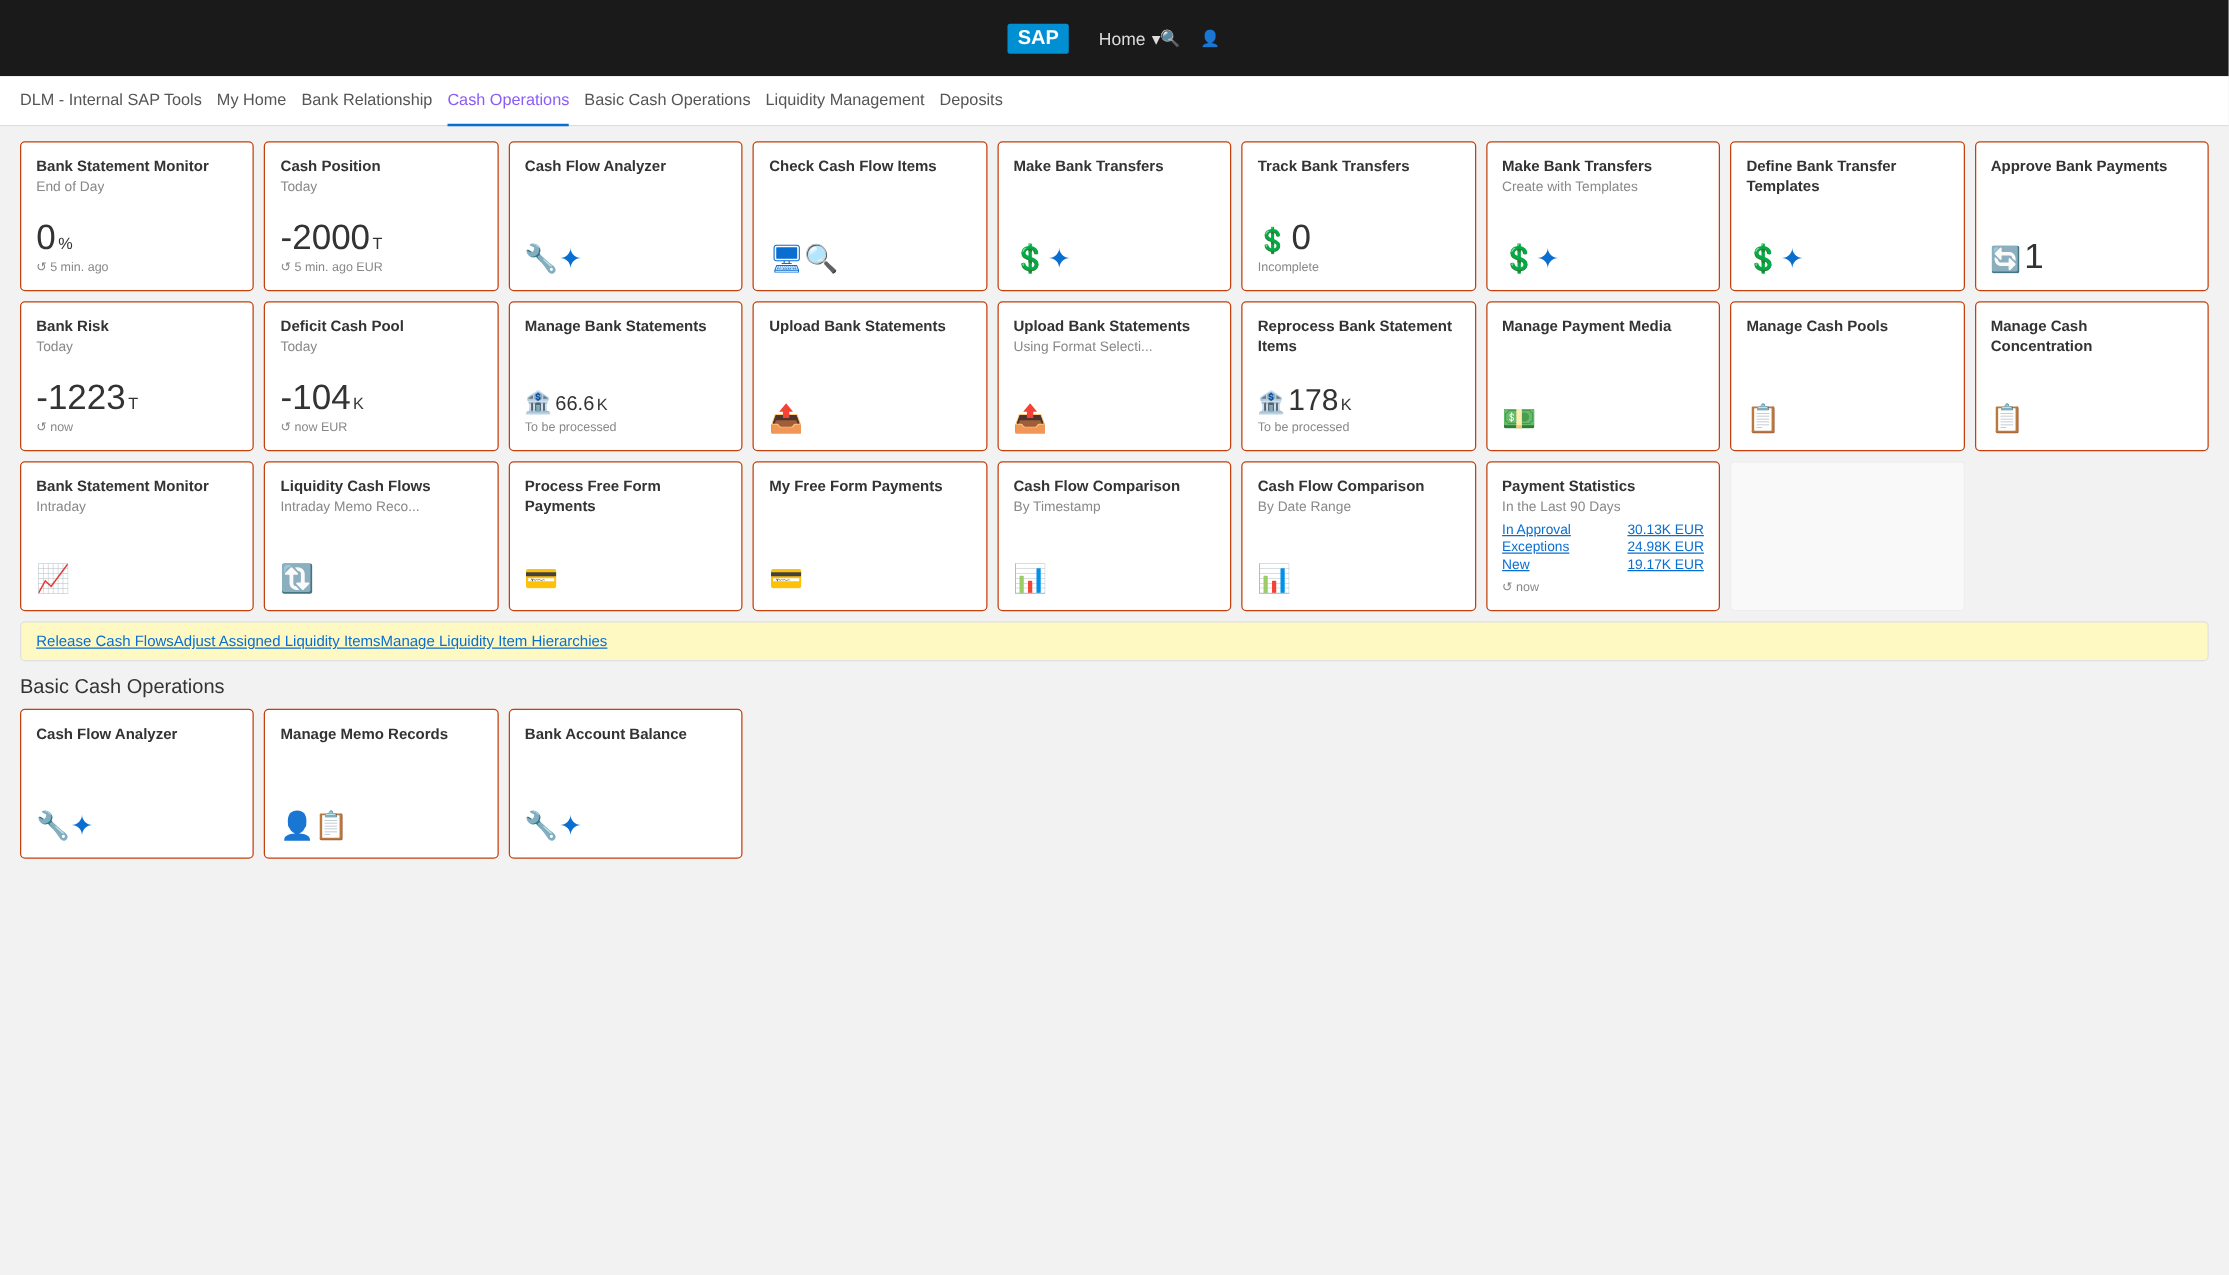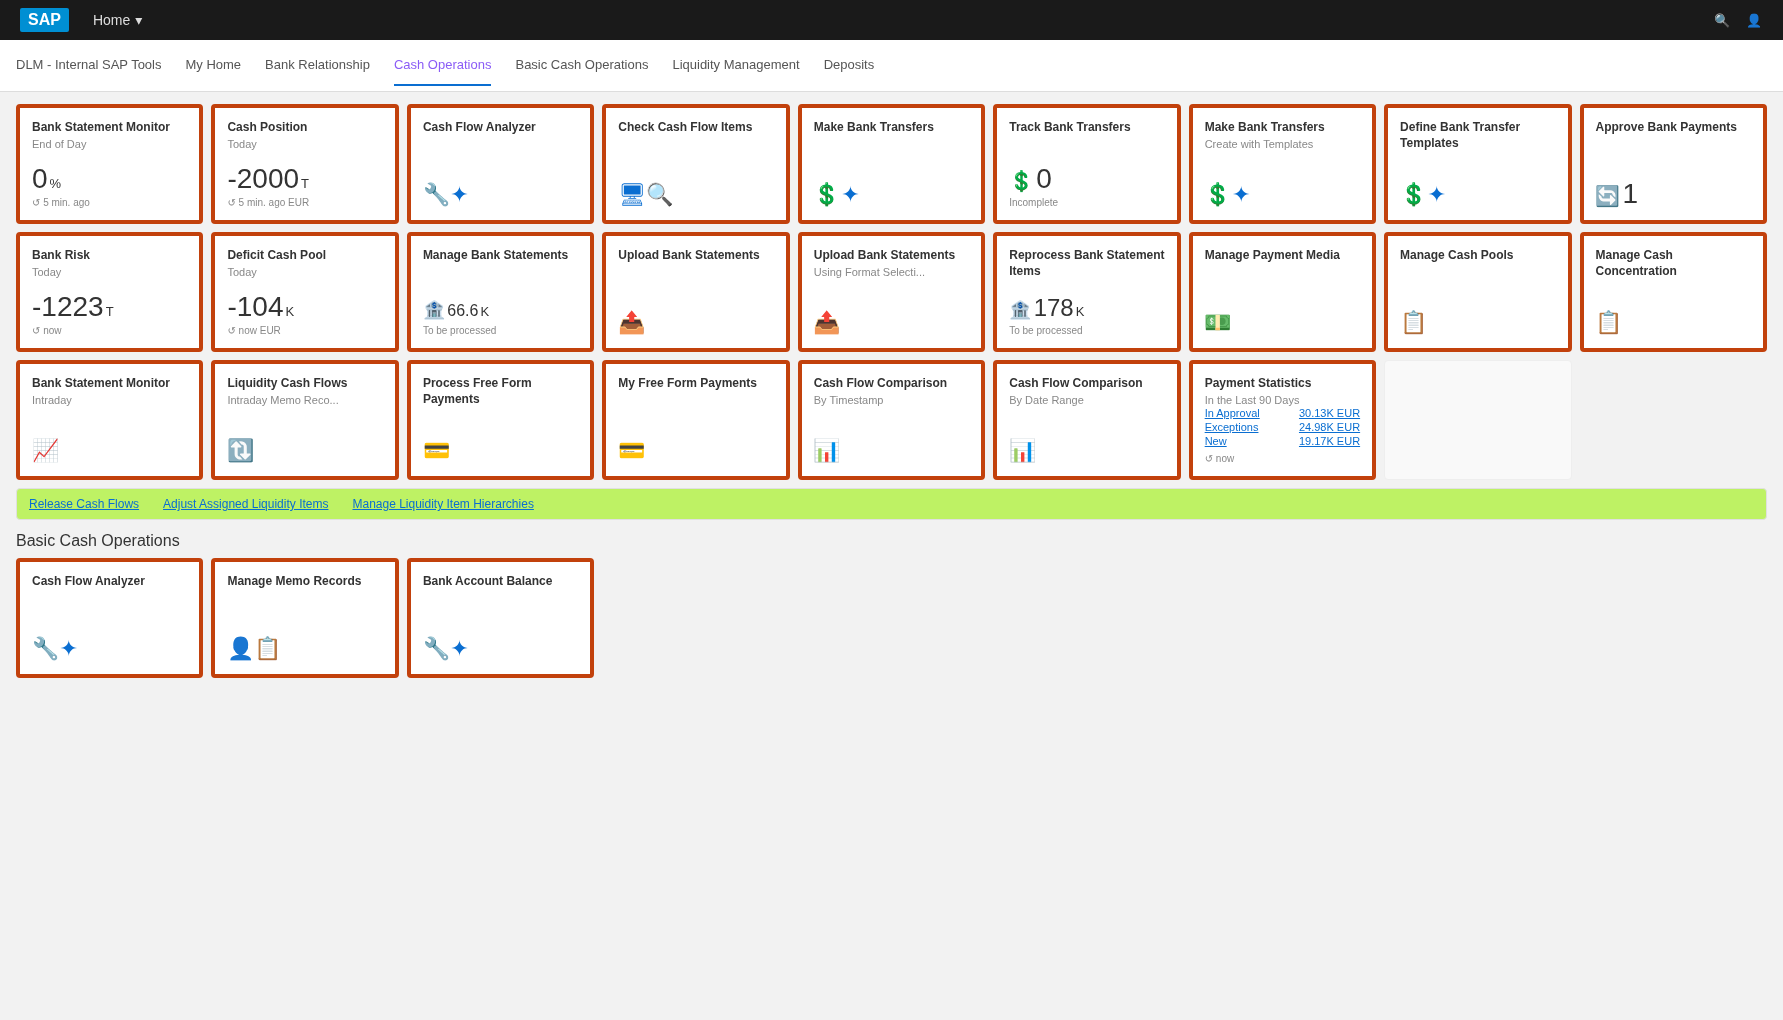--- a/index.html
+++ b/index.html
@@ -1,25 +1,25 @@
 <!DOCTYPE html>
 <html><head>
   <meta charset="utf-8">
   <style>
     * { box-sizing: border-box; margin: 0; padding: 0; }
     body { font-family: '72', Arial, sans-serif; font-size: 13px; background: #f2f2f2; color: #333; }
 
     
     .top-bar {
       background: #1a1a1a;
-      height: 40px;
+      height: 61px;
       display: flex;
       align-items: center;
       padding: 0 20px;
-      justify-content: space-between;
+      justify-content: center;
     }
     .sap-logo {
       background: #008FD3;
       color: white;
       font-weight: bold;
       font-size: 16px;
       padding: 3px 8px;
       border-radius: 2px;
       margin-right: 12px;
     }
@@ -32,22 +32,22 @@
     }
     .top-bar-right { display: flex; gap: 16px; color: #aaa; }
 
     
     .nav-bar {
       background: #fff;
       border-bottom: 1px solid #ddd;
       padding: 0 16px;
       display: flex;
       align-items: center;
-      height: 52px;
-      gap: 24px;
+      height: 40px;
+      gap: 12px;
     }
     .nav-item {
       font-size: 13px;
       color: #555;
       cursor: pointer;
       padding: 12px 0;
       border-bottom: 2px solid transparent;
       white-space: nowrap;
     }
     .nav-item.active {
@@ -64,21 +64,21 @@
     
     .tile-grid {
       display: grid;
       grid-template-columns: repeat(9, 1fr);
       gap: 8px;
       margin-bottom: 8px;
     }
 
     .tile {
       background: #fff;
-      border: 4px solid #c2410c;
+      border: 1px solid #c2410c;
       border-radius: 4px;
       padding: 12px;
       min-height: 120px;
       cursor: pointer;
       display: flex;
       flex-direction: column;
       justify-content: space-between;
     }
 
     .tile-title {
@@ -122,26 +122,25 @@
       justify-content: space-between;
       font-size: 11px;
       color: #0a6ed1;
       text-decoration: underline;
       cursor: pointer;
       margin-bottom: 2px;
     }
 
     
     .sub-tab-bar {
-      background: #bef264;
+      background: #fef9c3;
       border: 1px solid #e0e0e0;
       border-radius: 4px;
       padding: 8px 12px;
       display: flex;
-      gap: 24px;
       margin-bottom: 8px;
     }
     .sub-tab {
       font-size: 12px;
       color: #0a6ed1;
       cursor: pointer;
       text-decoration: underline;
     }
 
     

